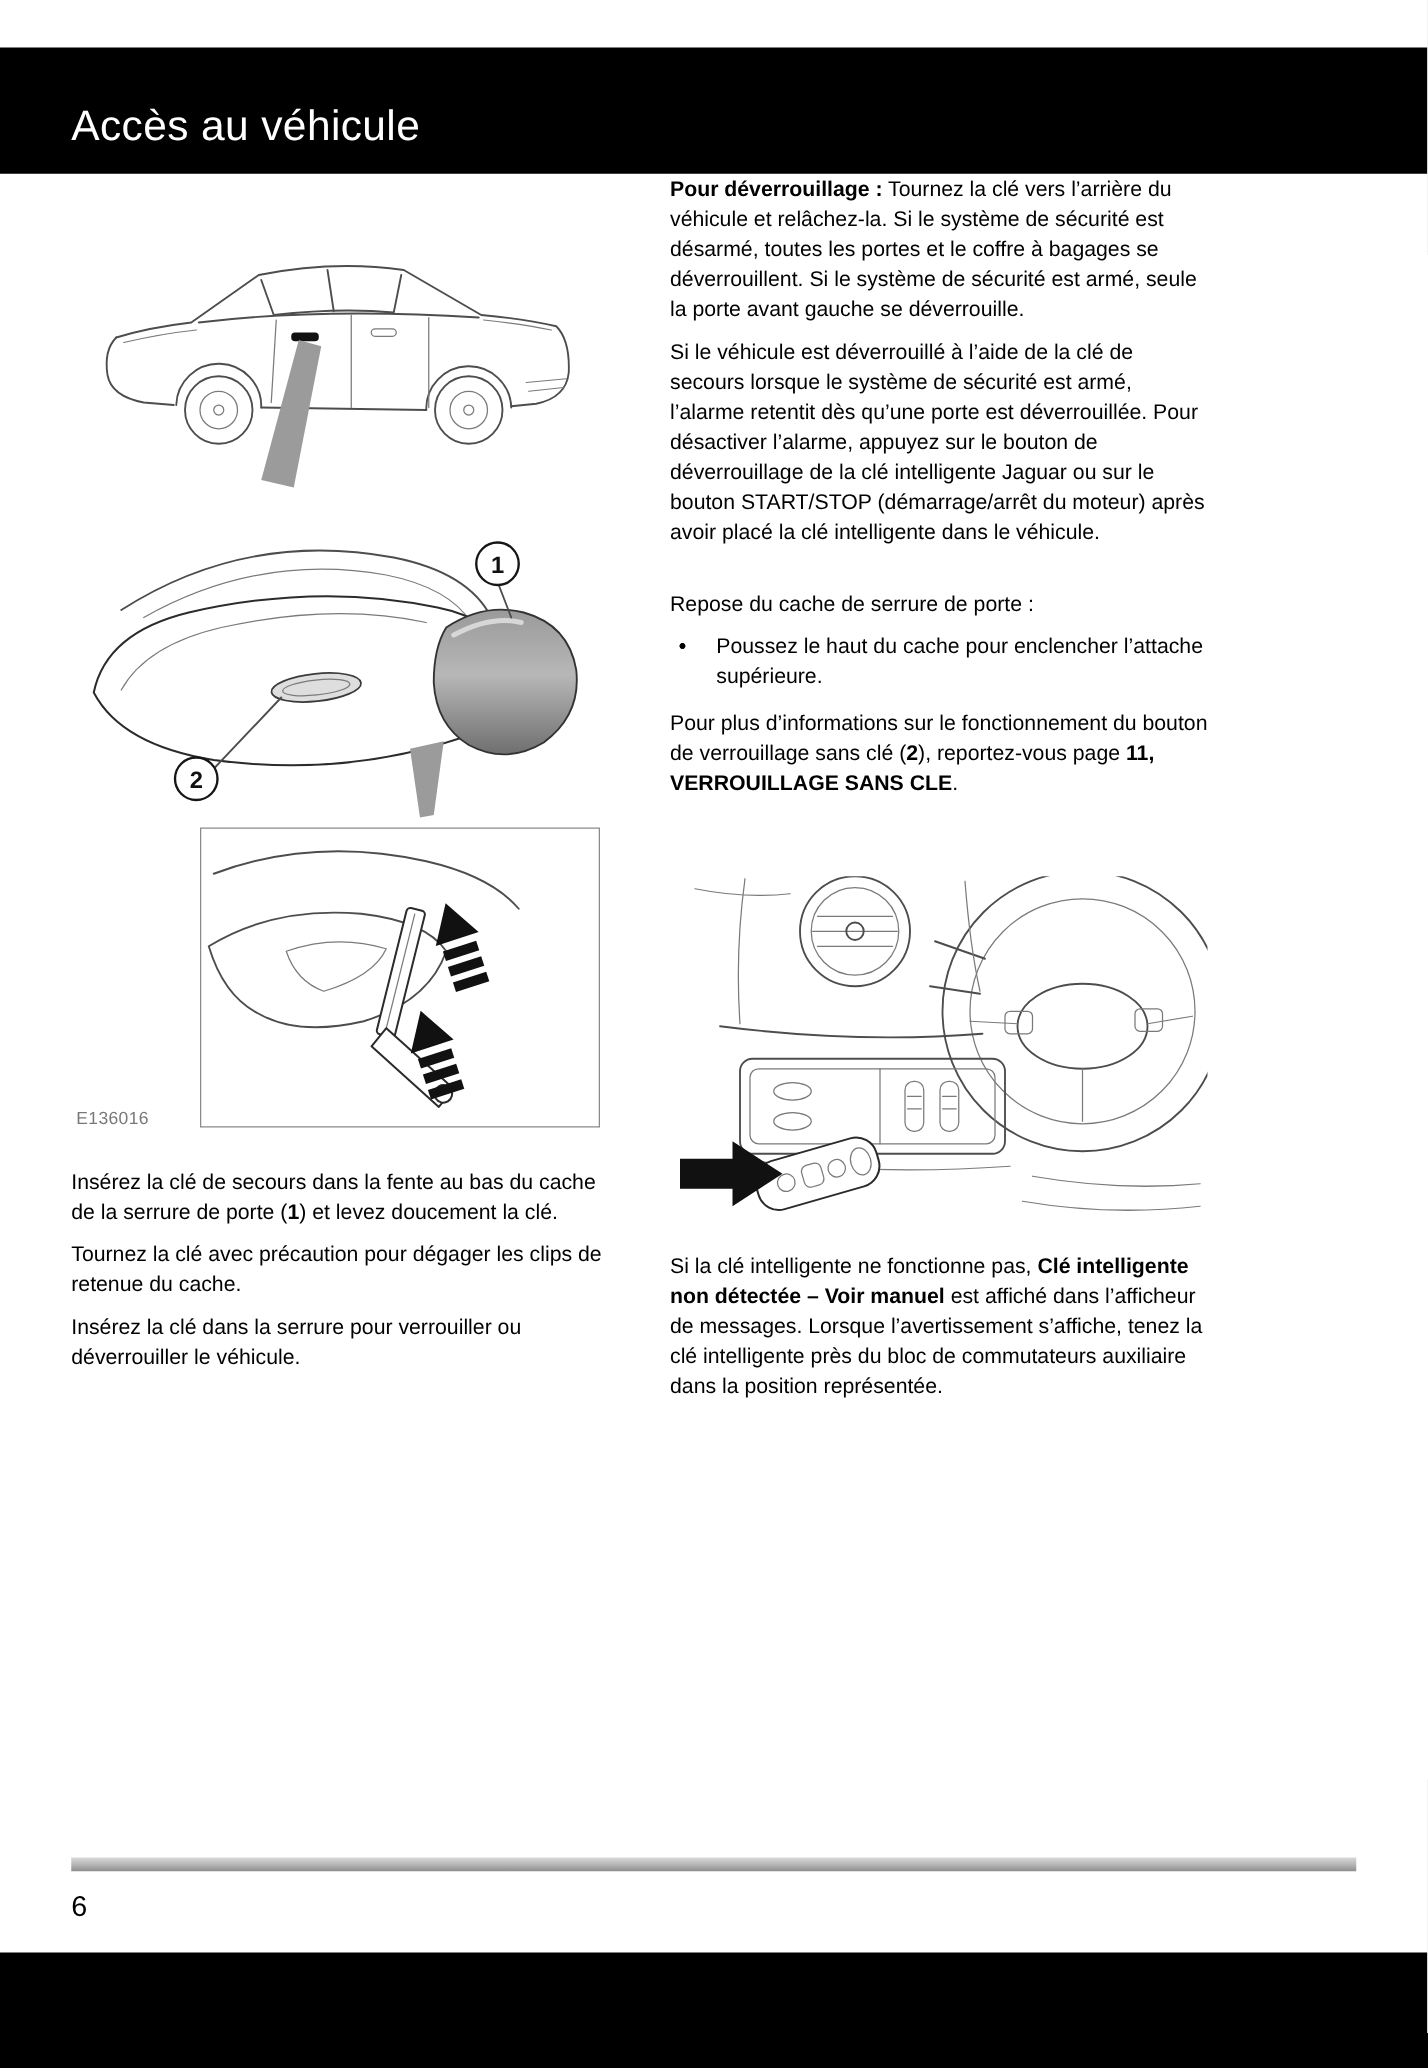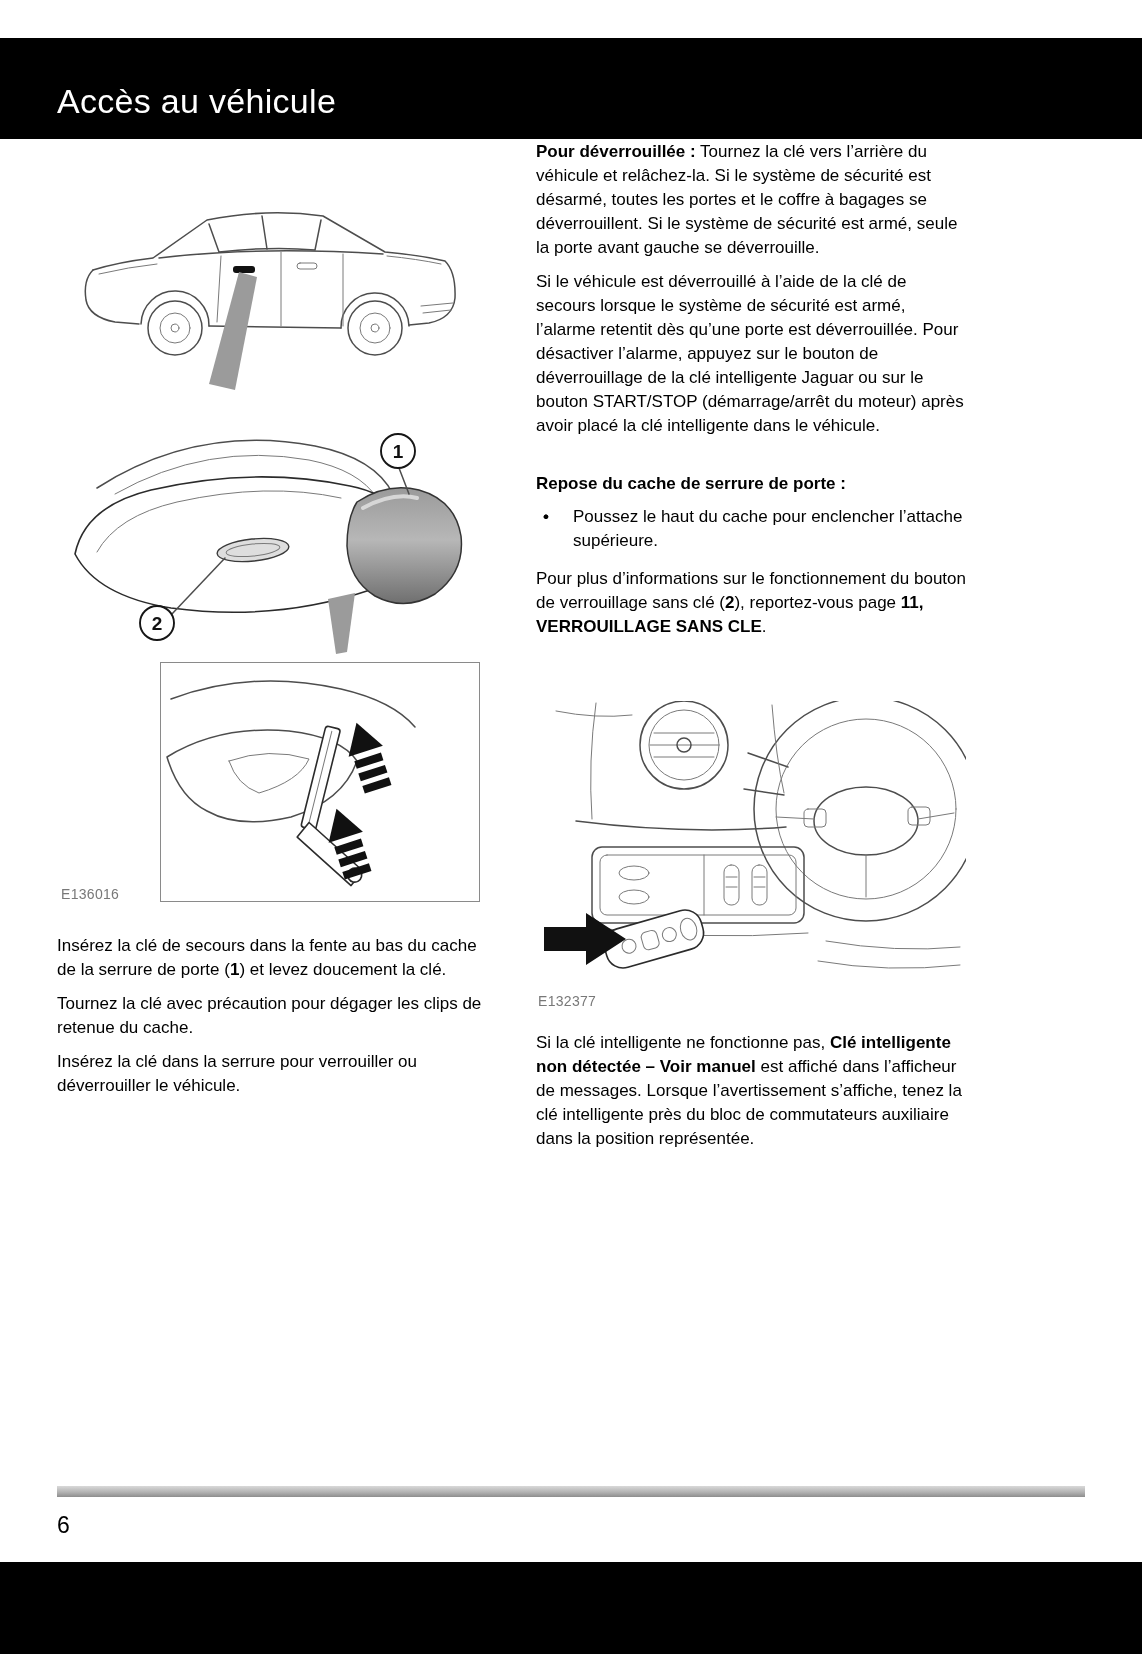--- a/index.html
+++ b/index.html
@@ -12,21 +12,21 @@
   .header { position:absolute; left:0; top:0; right:0; height:101px; background:#000;margin-top:38px; }
   .header .title {
     position:absolute; left:57px; top:44px; color:#fff;
     font-size:34px; font-weight:400; letter-spacing:.3px;
   }
   .col { position:absolute; top:140px; font-size:17px; line-height:24px; }
   .col-left  { left:57px;  width:432px; }
   .col-right { left:536px; width:430px; }
   p { margin:0 0 10px 0; }
   .b { font-weight:700; }
-  .subheading { font-size:17px; font-weight:700; margin:34px 0 9px 0; }
+  .subheading { font-size:17px; font-weight:400; margin:34px 0 9px 0; }
   ul.bullets { list-style:none; margin:0 0 14px 0; }
   ul.bullets li { position:relative; padding-left:37px; margin-bottom:9px; }
   ul.bullets li .dot { position:absolute; left:7px; top:0; }
   .figcode { font-size:14px; color:#787878; letter-spacing:.3px; }
   .fig { display:block; }
   .car-fig { margin-top:20px; }
   .handle-fig { margin-top:4px; }
   .inset-row { position:relative; height:248px; margin-top:4px; }
   .inset-box { position:absolute; left:103px; top:0; width:320px; height:240px; border:1px solid #8a8a8a; background:#fff; }
   .inset-row .figcode { position:absolute; left:4px; bottom:4px; }
@@ -144,21 +144,21 @@
     </div>
 
     <div class="left-text">
       <p><span>Insérez la clé de secours dans la fente au bas du cache de la serrure de porte (</span><span class="b">1</span><span>) et levez doucement la clé.</span></p>
       <p>Tournez la clé avec précaution pour dégager les clips de retenue du cache.</p>
       <p>Insérez la clé dans la serrure pour verrouiller ou déverrouiller le véhicule.</p>
     </div>
   </div>
 
   <div class="col col-right">
-    <p><span class="b">Pour déverrouillée :</span><span> Tournez la clé vers l’arrière du véhicule et relâchez-la. Si le système de sécurité est désarmé, toutes les portes et le coffre à bagages se déverrouillent. Si le système de sécurité est armé, seule la porte avant gauche se déverrouille.</span></p>
+    <p><span class="b">Pour déverrouillage :</span><span> Tournez la clé vers l’arrière du véhicule et relâchez-la. Si le système de sécurité est désarmé, toutes les portes et le coffre à bagages se déverrouillent. Si le système de sécurité est armé, seule la porte avant gauche se déverrouille.</span></p>
     <p>Si le véhicule est déverrouillé à l’aide de la clé de secours lorsque le système de sécurité est armé, l’alarme retentit dès qu’une porte est déverrouillée. Pour désactiver l’alarme, appuyez sur le bouton de déverrouillage de la clé intelligente Jaguar ou sur le bouton START/STOP (démarrage/arrêt du moteur) après avoir placé la clé intelligente dans le véhicule.</p>
 
     <div class="subheading">Repose du cache de serrure de porte :</div>
 
     <ul class="bullets">
       <li><span class="dot">•</span></li>
       <li><span class="dot">•</span><span>Poussez le haut du cache pour enclencher l’attache supérieure.</span></li>
     </ul>
 
     <p><span>Pour plus d’informations sur le fonctionnement du bouton de verrouillage sans clé (</span><span class="b">2</span><span>), reportez-vous page </span><span class="b">11, VERROUILLAGE SANS CLE</span><span>.</span></p>
@@ -191,21 +191,20 @@
       <path class="ln2" d="M290,240 Q360,252 424,246 M282,260 Q352,272 424,264"></path>
       <g transform="translate(118,238) rotate(-16)">
         <rect class="wh" x="-50" y="-20" width="100" height="40" rx="17"></rect>
         <circle class="ln2" cx="-26" cy="0" r="7" fill="#ececec"></circle>
         <rect class="ln2" x="-12" y="-9" width="16" height="18" rx="5" fill="#ececec"></rect>
         <circle class="ln2" cx="16" cy="0" r="7" fill="#ececec"></circle>
         <ellipse class="ln2" cx="36" cy="0" rx="8" ry="11"></ellipse>
       </g>
       <polygon class="blk" points="8,226 50,226 50,212 90,238 50,264 50,250 8,250"></polygon>
     </svg>
-    <div class="figcode dash-code">E132377</div>
 
     <p class="p-after-fig"><span>Si la clé intelligente ne fonctionne pas, </span><span class="b">Clé intelligente non détectée – Voir manuel</span><span> est affiché dans l’afficheur de messages. Lorsque l’avertissement s’affiche, tenez la clé intelligente près du bloc de commutateurs auxiliaire dans la position représentée.</span></p>
   </div>
 
   <div class="footer-rule"></div>
   <div class="pagenum">6</div>
   <div class="bottombar"></div>
 
 </div>
 

